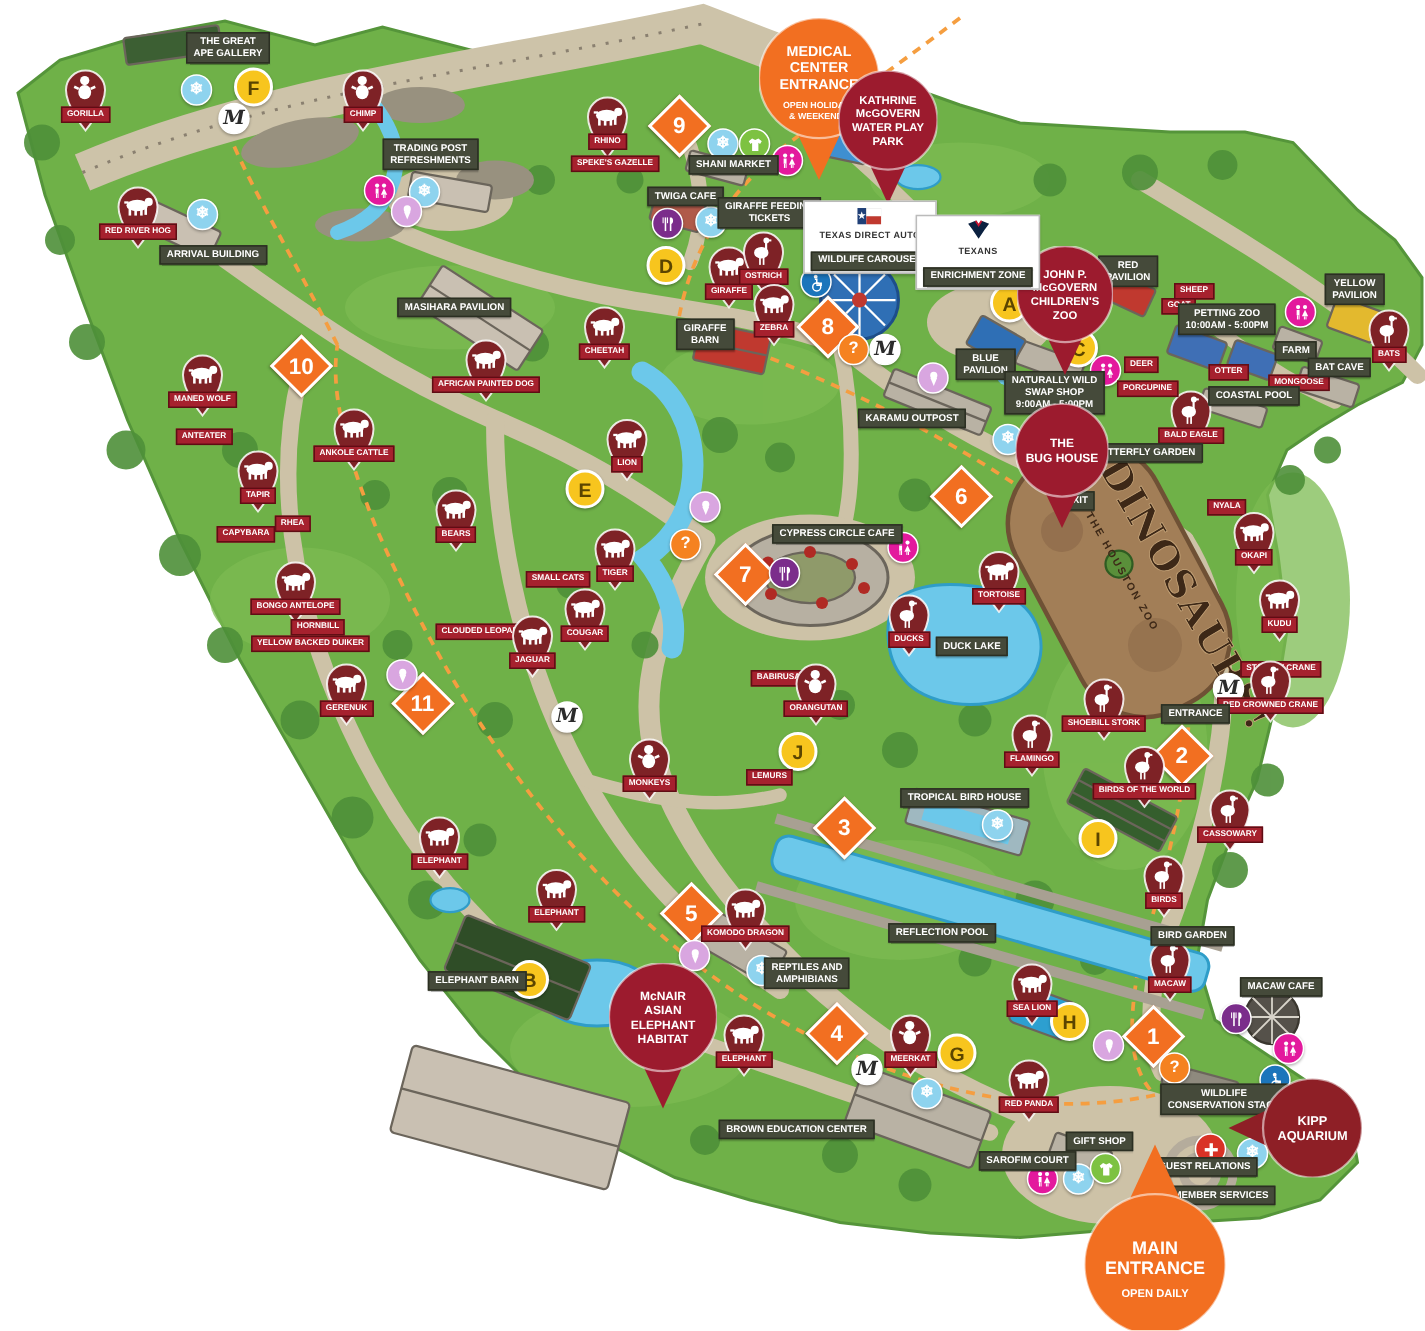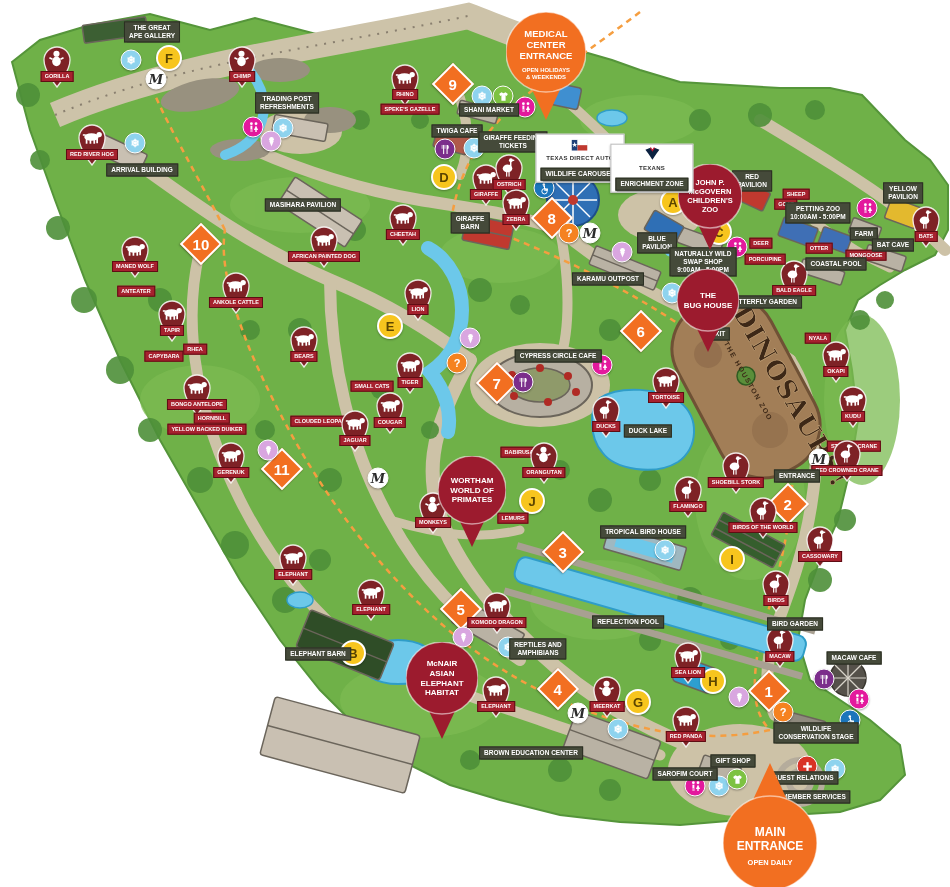--- a/index.html
+++ b/index.html
@@ -1251,20 +1251,28 @@
       </div>
       <div class="mk " style="left: 506px; top: 12px;"><svg width="80" height="109" viewBox="0 0 80 109">
           <polygon points="20,64.8 60,64.8 40,108" fill="#f26f21"></polygon>
           <circle cx="40" cy="40" r="40" fill="#f26f21" stroke="rgba(255,255,255,.55)" stroke-width="1.5"></circle>
           <text x="40" y="25.14" text-anchor="middle" font-family="Liberation Sans,sans-serif" font-weight="bold" font-size="9.5" fill="#fff">MEDICAL</text>
           <text x="40" y="36.24" text-anchor="middle" font-family="Liberation Sans,sans-serif" font-weight="bold" font-size="9.5" fill="#fff">CENTER</text>
           <text x="40" y="47.34" text-anchor="middle" font-family="Liberation Sans,sans-serif" font-weight="bold" font-size="9.5" fill="#fff">ENTRANCE</text>
           <text x="40" y="59.940000000000005" text-anchor="middle" font-family="Liberation Sans,sans-serif" font-weight="bold" font-size="5.89" fill="#fff">OPEN HOLIDAYS</text>
           <text x="40" y="67.03" text-anchor="middle" font-family="Liberation Sans,sans-serif" font-weight="bold" font-size="5.89" fill="#fff">&amp; WEEKENDS</text>
         </svg></div>
+      <div class="mk " style="left: 559px; top: 47px;"><svg width="66" height="90" viewBox="0 0 66 90">
+          <polygon points="16.5,53.46 49.5,53.46 33,89" fill="#9c1b2e"></polygon>
+          <circle cx="33" cy="33" r="33" fill="#9c1b2e" stroke="rgba(255,255,255,.55)" stroke-width="1.5"></circle>
+          <text x="33" y="22.080000000000002" text-anchor="middle" font-family="Liberation Sans,sans-serif" font-weight="bold" font-size="7.5" fill="#fff">KATHRINE</text>
+          <text x="33" y="31.18" text-anchor="middle" font-family="Liberation Sans,sans-serif" font-weight="bold" font-size="7.5" fill="#fff">McGOVERN</text>
+          <text x="33" y="40.28" text-anchor="middle" font-family="Liberation Sans,sans-serif" font-weight="bold" font-size="7.5" fill="#fff">WATER PLAY</text>
+          <text x="33" y="49.38" text-anchor="middle" font-family="Liberation Sans,sans-serif" font-weight="bold" font-size="7.5" fill="#fff">PARK</text>
+        </svg></div>
       <div class="mk " style="left: 678px; top: 164px;"><svg width="64" height="87" viewBox="0 0 64 87">
           <polygon points="16,51.84 48,51.84 32,86" fill="#9c1b2e"></polygon>
           <circle cx="32" cy="32" r="32" fill="#9c1b2e" stroke="rgba(255,255,255,.55)" stroke-width="1.5"></circle>
           <text x="32" y="21.080000000000002" text-anchor="middle" font-family="Liberation Sans,sans-serif" font-weight="bold" font-size="7.5" fill="#fff">JOHN P.</text>
           <text x="32" y="30.18" text-anchor="middle" font-family="Liberation Sans,sans-serif" font-weight="bold" font-size="7.5" fill="#fff">McGOVERN</text>
           <text x="32" y="39.28" text-anchor="middle" font-family="Liberation Sans,sans-serif" font-weight="bold" font-size="7.5" fill="#fff">CHILDREN'S</text>
           <text x="32" y="48.38" text-anchor="middle" font-family="Liberation Sans,sans-serif" font-weight="bold" font-size="7.5" fill="#fff">ZOO</text>
         </svg></div>
       <div class="mk " style="left: 406px; top: 642px;"><svg width="72" height="98" viewBox="0 0 72 98">
           <polygon points="18,58.32 54,58.32 36,97" fill="#9c1b2e"></polygon>
@@ -1273,26 +1281,25 @@
           <text x="36" y="34.08" text-anchor="middle" font-family="Liberation Sans,sans-serif" font-weight="bold" font-size="8" fill="#fff">ASIAN</text>
           <text x="36" y="43.68" text-anchor="middle" font-family="Liberation Sans,sans-serif" font-weight="bold" font-size="8" fill="#fff">ELEPHANT</text>
           <text x="36" y="53.28" text-anchor="middle" font-family="Liberation Sans,sans-serif" font-weight="bold" font-size="8" fill="#fff">HABITAT</text>
         </svg></div>
       <div class="mk " style="left: 677px; top: 269px;"><svg width="62" height="84" viewBox="0 0 62 84">
           <polygon points="15.5,50.22 46.5,50.22 31,83" fill="#9c1b2e"></polygon>
           <circle cx="31" cy="31" r="31" fill="#9c1b2e" stroke="rgba(255,255,255,.55)" stroke-width="1.5"></circle>
           <text x="31" y="29.08" text-anchor="middle" font-family="Liberation Sans,sans-serif" font-weight="bold" font-size="8" fill="#fff">THE</text>
           <text x="31" y="38.68" text-anchor="middle" font-family="Liberation Sans,sans-serif" font-weight="bold" font-size="8" fill="#fff">BUG HOUSE</text>
         </svg></div>
-      <div class="mk " style="left: 438px; top: 456px;"><svg width="68" height="92" viewBox="0 0 68 92">
-          <polygon points="17,55.08 51,55.08 34,91" fill="#9c1b2e"></polygon>
-          <circle cx="34" cy="34" r="34" fill="#9c1b2e" stroke="rgba(255,255,255,.55)" stroke-width="1.5"></circle>
-          <text x="34" y="27.28" text-anchor="middle" font-family="Liberation Sans,sans-serif" font-weight="bold" font-size="8" fill="#fff">WORTHAM</text>
-          <text x="34" y="36.88" text-anchor="middle" font-family="Liberation Sans,sans-serif" font-weight="bold" font-size="8" fill="#fff">WORLD OF</text>
-          <text x="34" y="46.480000000000004" text-anchor="middle" font-family="Liberation Sans,sans-serif" font-weight="bold" font-size="8" fill="#fff">PRIMATES</text>
+      <div class="mk " style="left: 818px; top: 719px;"><svg width="90" height="66" viewBox="0 0 90 66">
+          <polygon points="36.54,16.5 36.54,49.5 1,33" fill="#8e1f26"></polygon>
+          <circle cx="57" cy="33" r="33" fill="#8e1f26" stroke="rgba(255,255,255,.55)" stroke-width="1.5"></circle>
+          <text x="57" y="30.979999999999997" text-anchor="middle" font-family="Liberation Sans,sans-serif" font-weight="bold" font-size="8.5" fill="#fff">KIPP</text>
+          <text x="57" y="41.08" text-anchor="middle" font-family="Liberation Sans,sans-serif" font-weight="bold" font-size="8.5" fill="#fff">AQUARIUM</text>
         </svg></div>
       <div class="mk " style="left: 723px; top: 762px;"><svg width="94" height="128" viewBox="0 0 94 128">
           <polygon points="23.5,51.86 70.5,51.86 47,1" fill="#f26f21"></polygon>
           <circle cx="47" cy="81" r="47" fill="#f26f21" stroke="rgba(255,255,255,.55)" stroke-width="1.5"></circle>
           <text x="47" y="73.96" text-anchor="middle" font-family="Liberation Sans,sans-serif" font-weight="bold" font-size="12" fill="#fff">MAIN</text>
           <text x="47" y="87.55999999999999" text-anchor="middle" font-family="Liberation Sans,sans-serif" font-weight="bold" font-size="12" fill="#fff">ENTRANCE</text>
           <text x="47" y="102.65999999999998" text-anchor="middle" font-family="Liberation Sans,sans-serif" font-weight="bold" font-size="7.4399999999999995" fill="#fff">OPEN DAILY</text>
         </svg></div>
       <div class="mk brandbox ctr" style="left: 580px; top: 158px;"><svg width="16" height="11" viewBox="0 0 16 11">
           <rect width="6" height="11" fill="#1f3f77"></rect>

